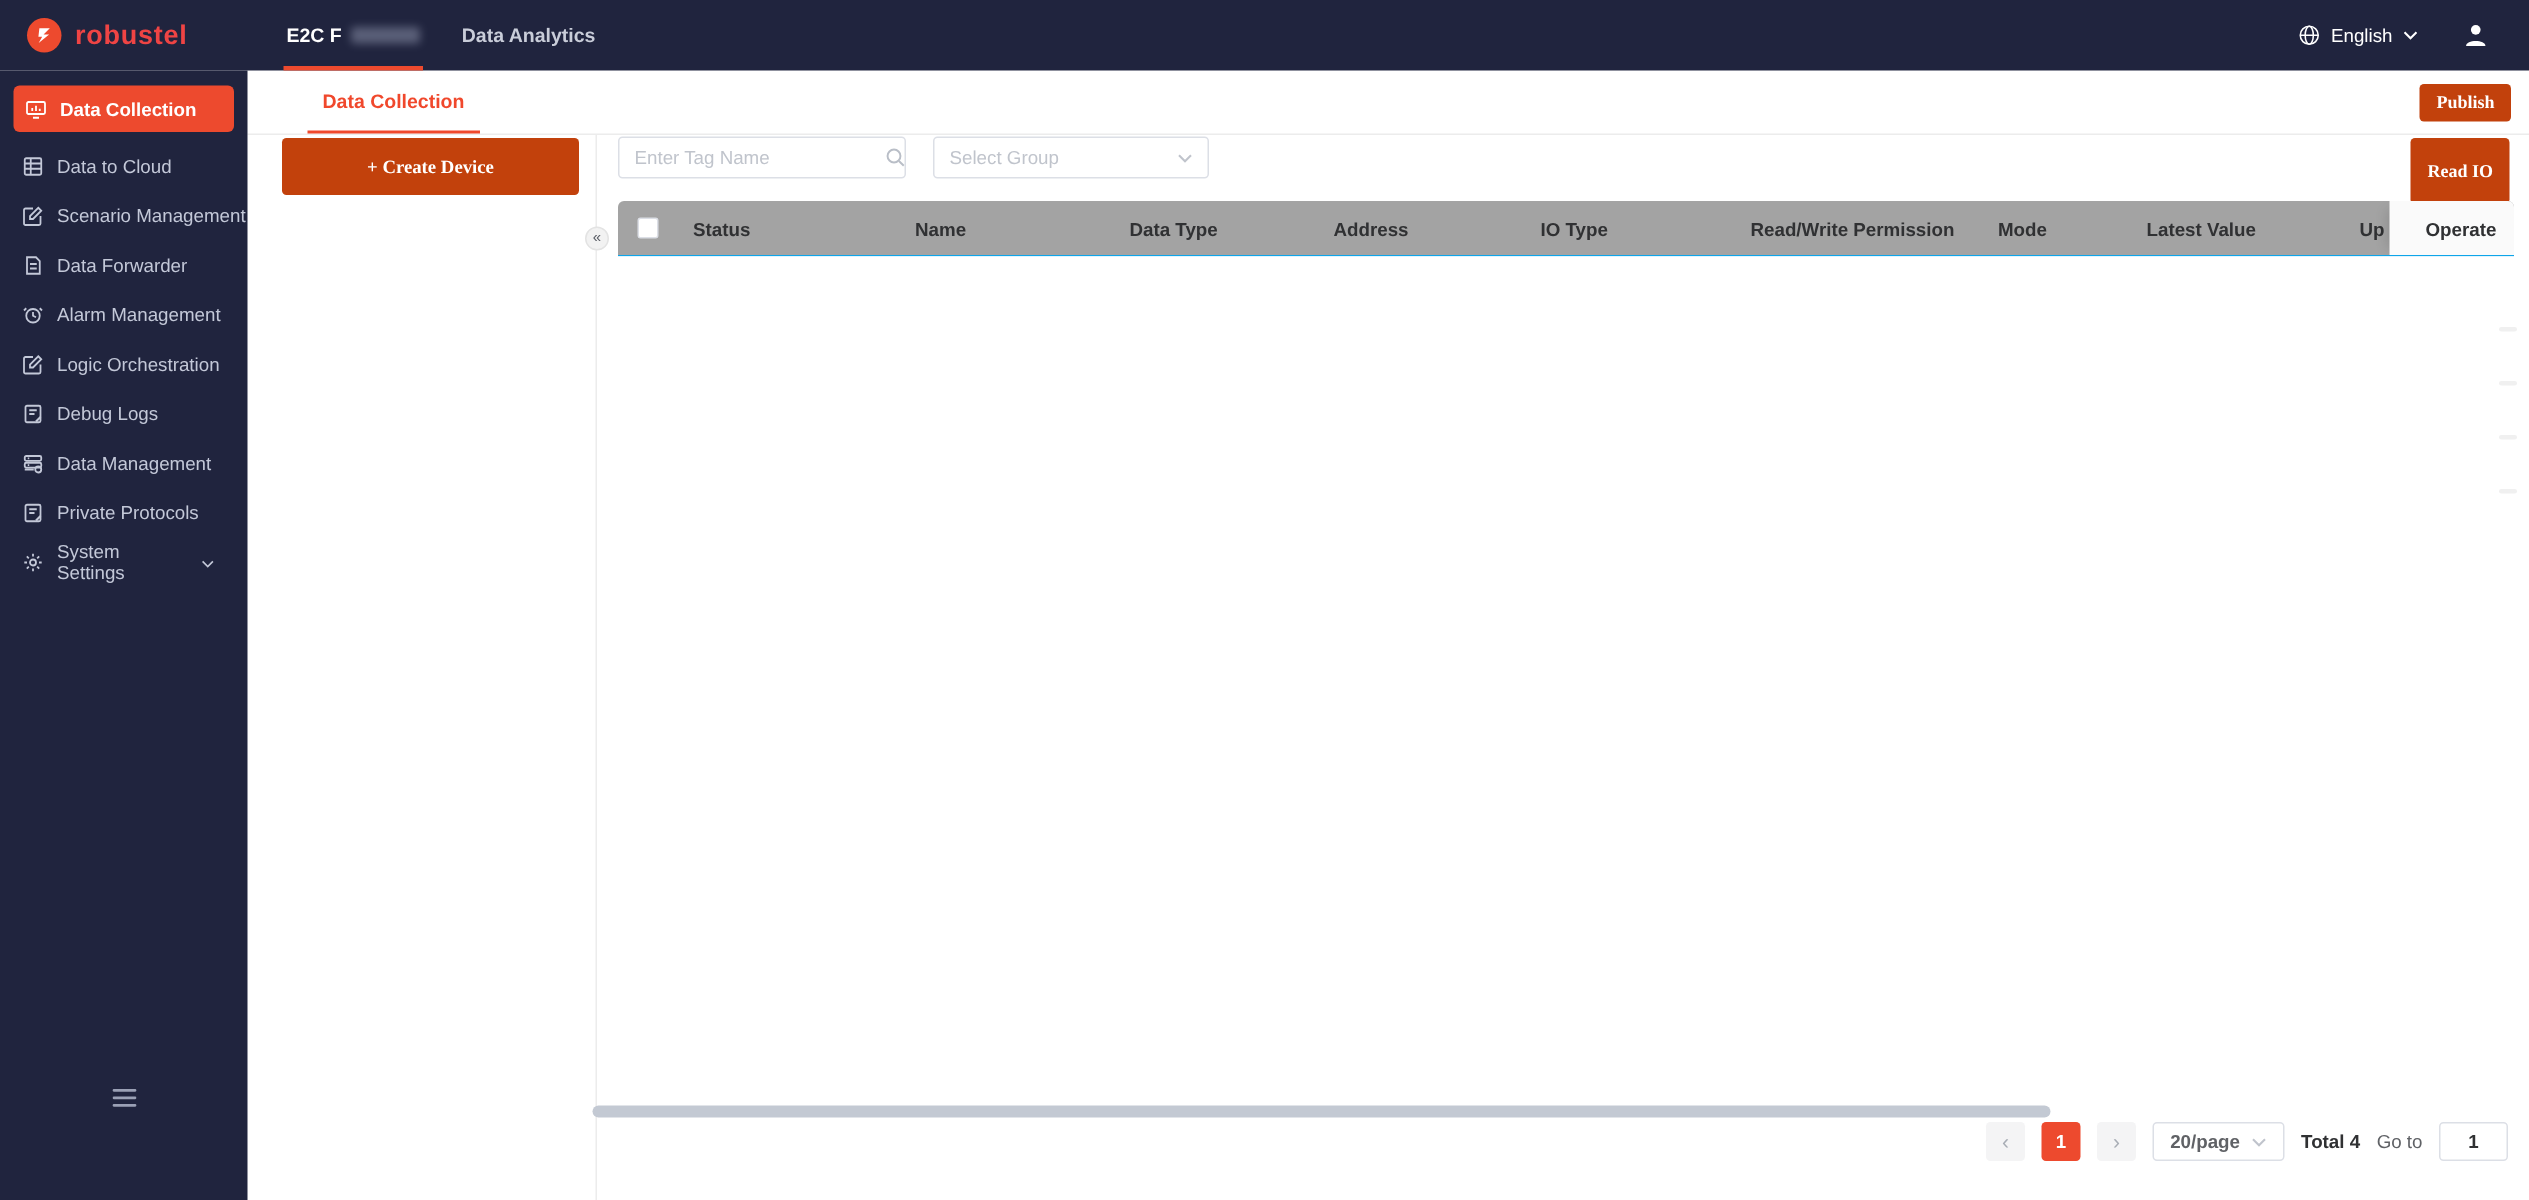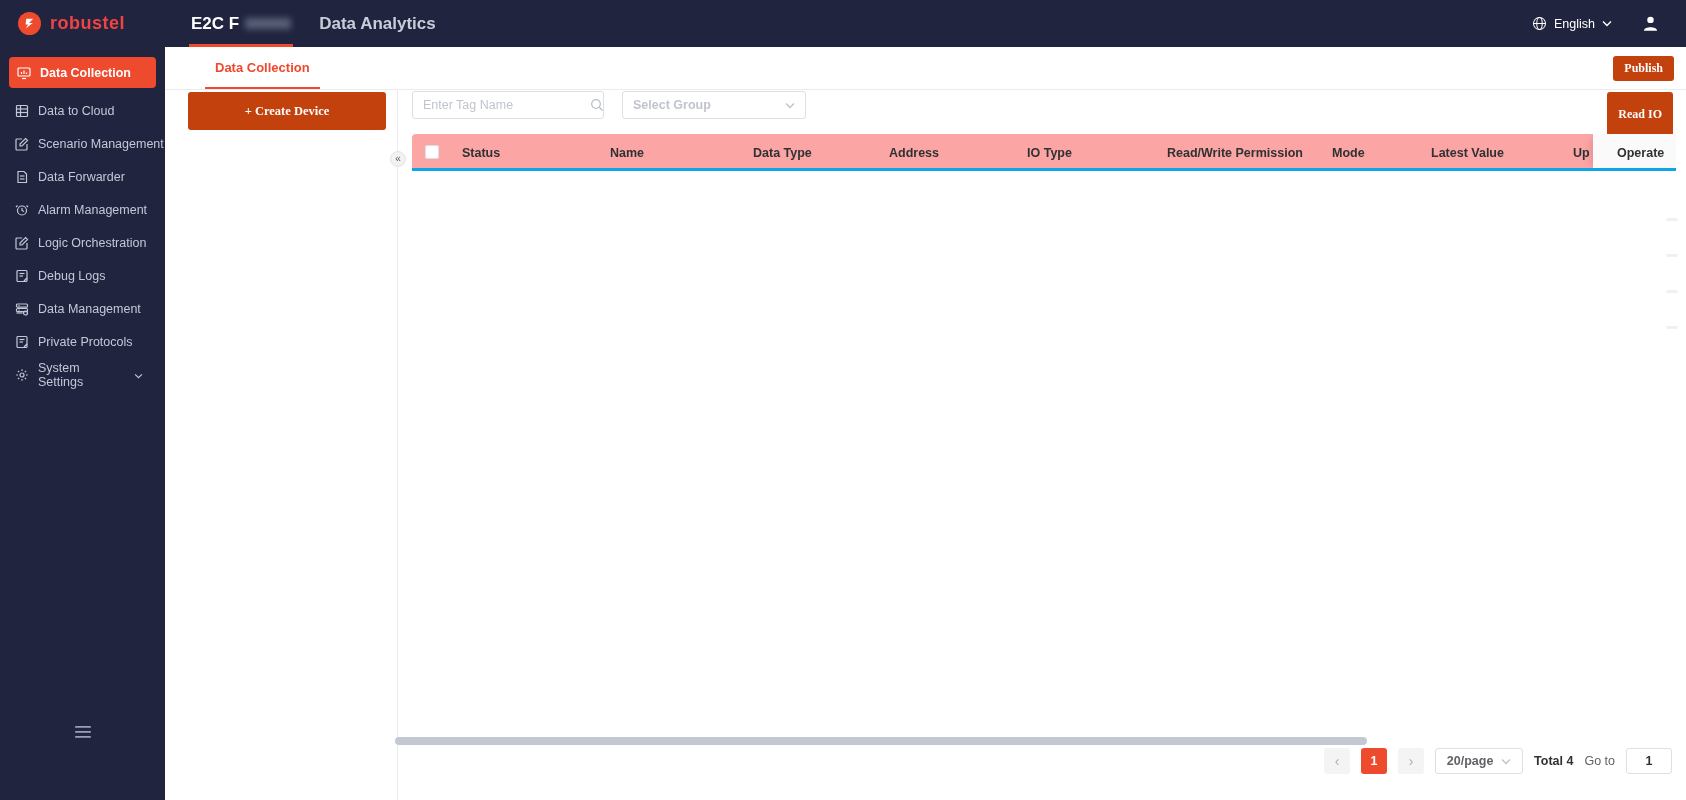--- a/index.html
+++ b/index.html
@@ -8,21 +8,21 @@
 
   
   .topbar { position:absolute; left:0; top:0; width:1686px; height:47px;
     background:#20243e; display:flex; align-items:center; z-index:30; }
   .logo { width:165px; display:flex; align-items:center; padding-left:18px; gap:9px; }
   .logo-badge { width:23px; height:23px; border-radius:50%; background:#ed4a2e;
     display:flex; align-items:center; justify-content:center; flex:0 0 auto; }
   .logo-word { color:#ef4444; font-size:18px; font-weight:bold; letter-spacing:.5px; }
   .topnav { display:flex; align-items:stretch; height:100%; margin-left:12px; }
   .topnav-item { position:relative; display:flex; align-items:center; padding:0 14px;
-    color:#c9cdd9; font-size:17px; font-weight:bold; cursor:pointer; }
+    color:#c9cdd9; font-size:13px; font-weight:bold; cursor:pointer; }
   .topnav-item.active { color:#fff; }
   .topnav-item.active::after { content:""; position:absolute; left:12px; right:12px;
     bottom:0; height:3px; background:#ed4a2e; }
   .redacted { display:inline-block; width:46px; height:11px; background:#8a90a8;
     opacity:.55; filter:blur(3px); border-radius:2px; margin-left:6px; }
   .topbar-right { margin-left:auto; display:flex; align-items:center; gap:7px;
     padding-right:26px; color:#fff; font-size:12.5px; }
   .avatar { margin-left:22px; display:flex; align-items:center; }
 
   
@@ -53,27 +53,27 @@
     border-radius:50%; background:#f2f2f2; border:1px solid #e3e3e3; color:#5a5e66;
     font-size:10px; line-height:13px; text-align:center; cursor:pointer; z-index:5; }
 
   .search-input { position:absolute; left:247px; top:44px; width:192px; height:28px;
     border:1px solid #dcdfe6; border-radius:3px; padding:0 28px 0 10px; font-size:12.5px;
     color:#333; font-family:inherit; outline:none; }
   .search-input::placeholder { color:#c0c4cc; }
   .search-icon { position:absolute; left:425px; top:51px; }
   .group-select { position:absolute; left:457px; top:44px; width:184px; height:28px;
     border:1px solid #dcdfe6; border-radius:3px; display:flex; align-items:center;
-    padding:0 10px; color:#c0c4cc; font-size:12.5px; cursor:pointer;font-weight:bold; }
+    padding:0 10px; color:#c0c4cc; font-size:12.5px; cursor:pointer; }
   .group-select .chev { margin-left:auto; }
   .readio-btn { position:absolute; right:13px; top:45px; height:44px; padding:0 11px; }
 
   
   .thead { position:absolute; left:247px; right:10px; top:87px; height:37px;
-    background:#fca5a5; border-radius:4px 4px 0 0; border-bottom:3px solid #0ea5e9;
+    background:#a3a3a3; border-radius:4px 4px 0 0; border-bottom:1px solid #0ea5e9;
     font-size:12.5px; font-weight:bold; color:#303133; overflow:hidden; }
   .th { position:absolute; top:0; height:37px; display:flex; align-items:center; white-space:nowrap; }
   .checkbox { position:absolute; left:13px; top:11px; width:14px; height:14px;
     background:#fff; border:1px solid #dcdfe6; border-radius:2px; cursor:pointer; }
   .th-operate { position:absolute; right:0; top:0; width:83px; height:37px; background:#fafafa;
     display:flex; align-items:center; padding-left:24px;
     box-shadow:-7px 0 8px -5px rgba(0,0,0,.12); }
   .tbody { position:absolute; left:247px; right:10px; top:124px; bottom:70px; background:#fff; }
   .row-dash { position:absolute; width:12px; height:3px; background:#f0f0f0; border-radius:2px; }
 

